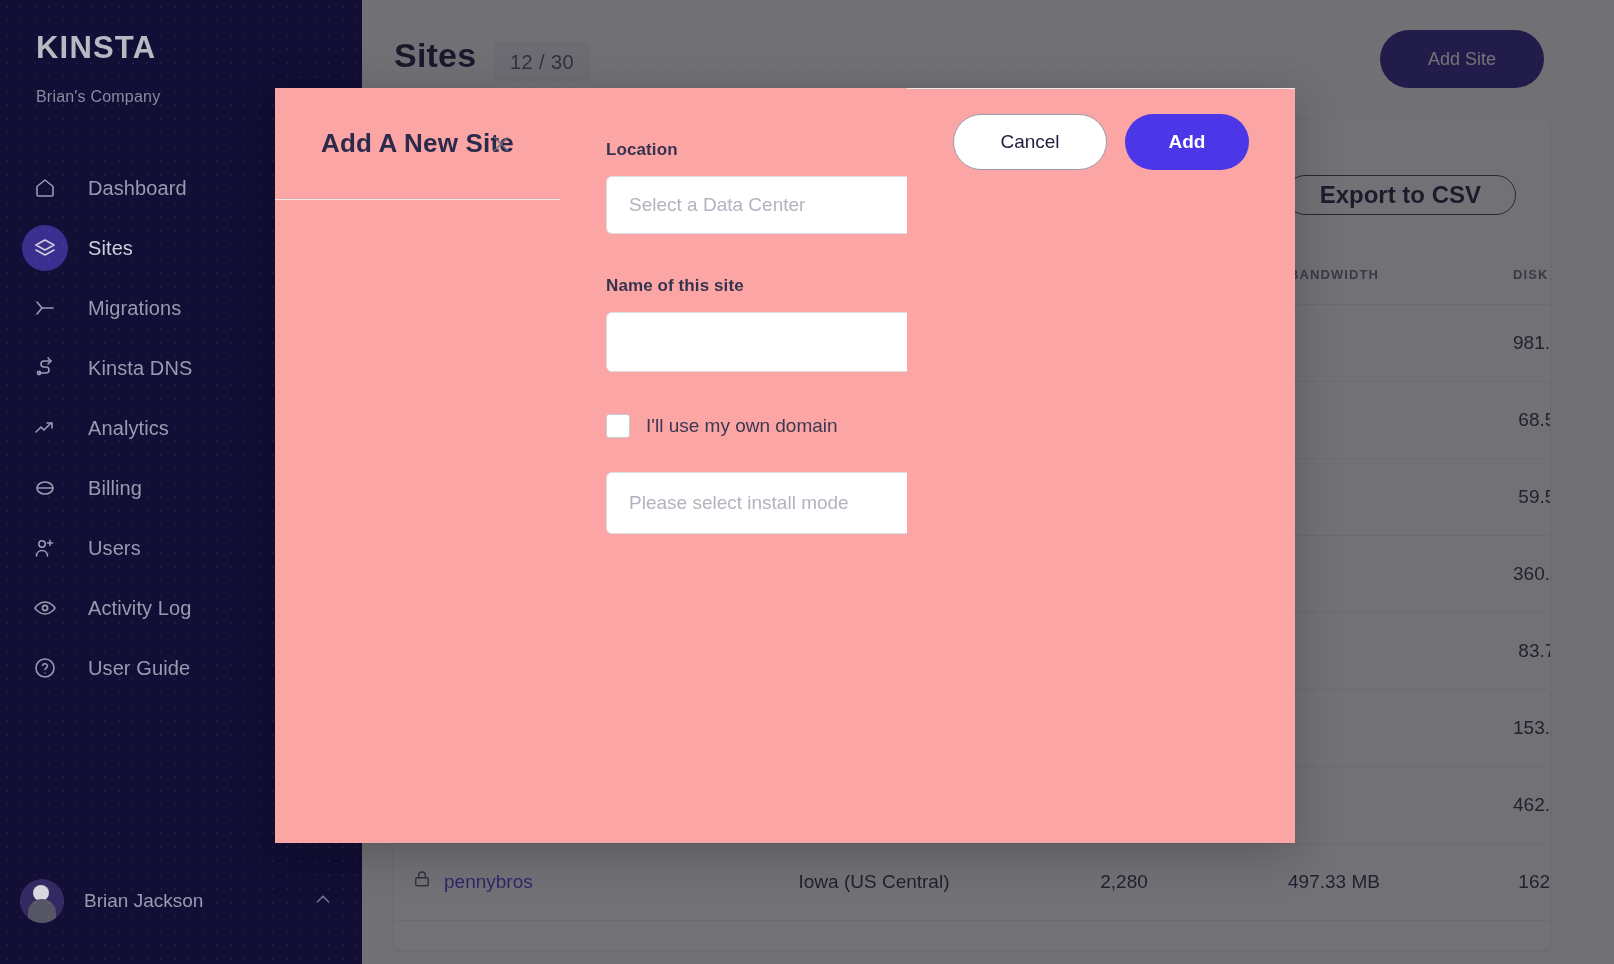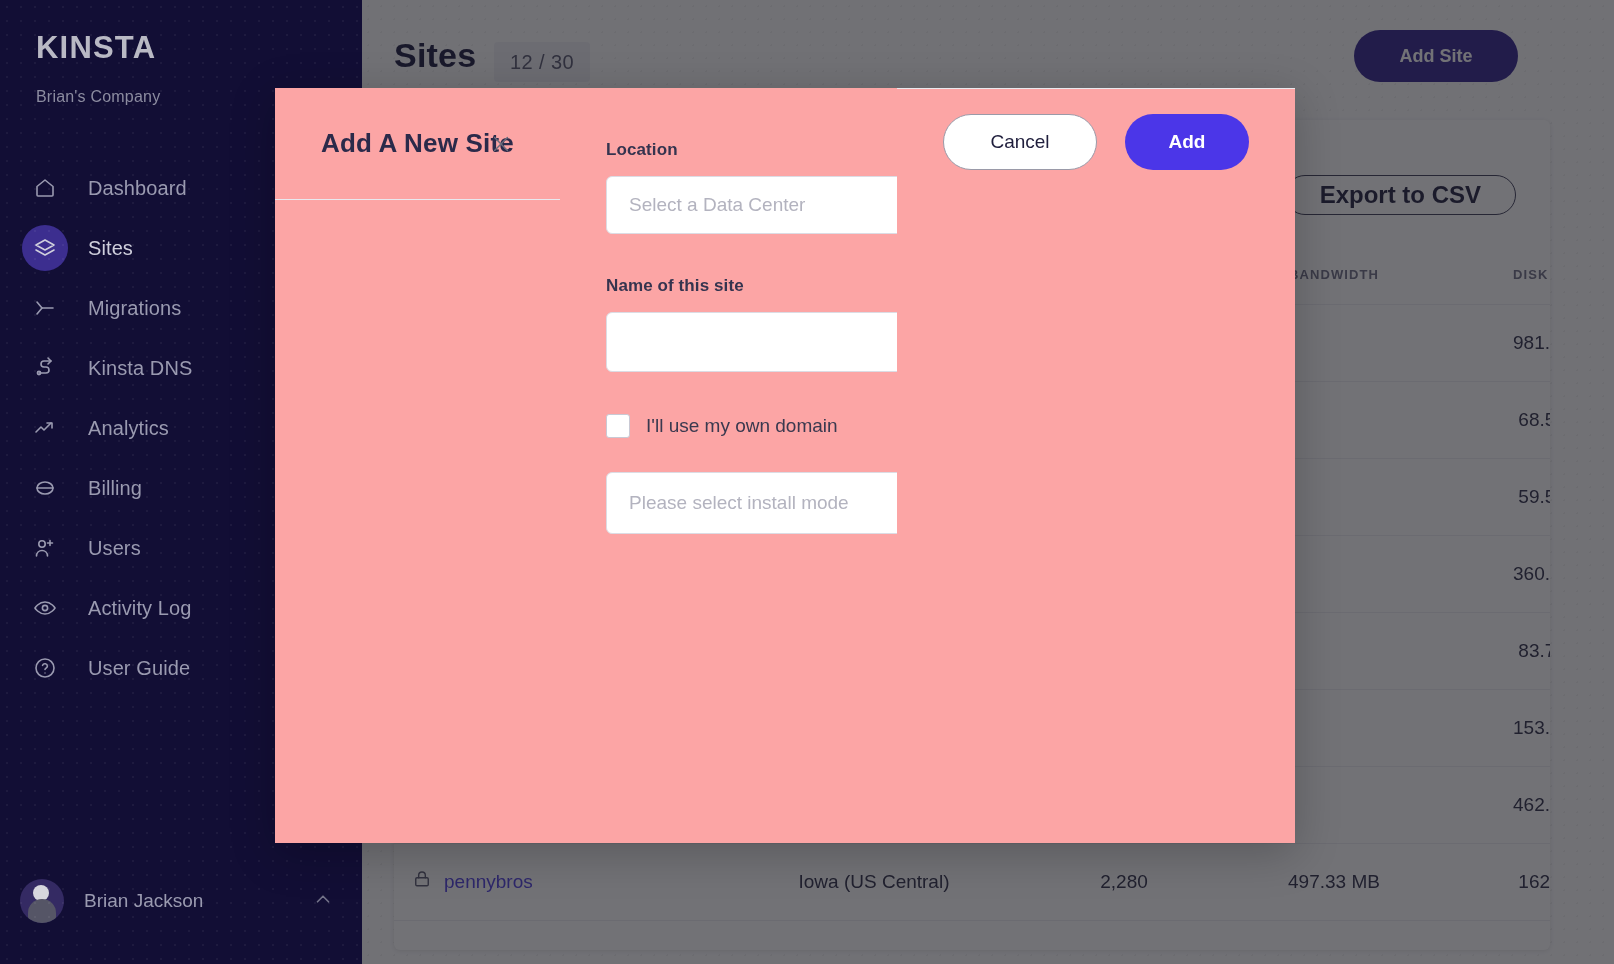--- a/index.html
+++ b/index.html
@@ -168,32 +168,31 @@
     display: flex;
     align-items: center;
     border-radius: 4px;
     background: #f0f0f4;
     font-size: 20px;
     color: #56566e;
     letter-spacing: 0.4px;
   }
   .add-site-btn {
     position: absolute;
-    top: 30px; right: 96px;
-    width: 164px; height: 52px;
+    top: 30px; right: 70px;
+    width: 164px; height: 58px;
     border-radius: 29px;
     background: #2e1e8c;
     color: #ffffff;
     font-size: 18px;
     display: flex;
     align-items: center;
     justify-content: center;
     cursor: pointer;
     border: none;
-    font-weight: bold;
   }
 
   .table-card {
     position: absolute;
     top: 120px; left: 32px;
     width: 1156px;
     height: 830px;
     background: #ffffff;
     border-radius: 6px;
     box-shadow: 0 1px 4px rgba(0,0,0,0.10);
@@ -367,21 +366,21 @@
     color: #3a394f;
   }
 
   .modal-footer {
     flex: 0 0 auto;
     height: 106px;
     border-top: 1px solid #e9e9ef;
     display: flex;
     align-items: center;
     justify-content: center;
-    gap: 28px;
+    gap: 18px;
     padding: 0 46px;
   }
   .btn-cancel {
     width: 154px; height: 56px;
     border-radius: 28px;
     border: 1px solid #9a9aa8;
     background: #ffffff;
     color: #1f1e3c;
     font-size: 19px;
     font-family: "Liberation Sans", sans-serif;

